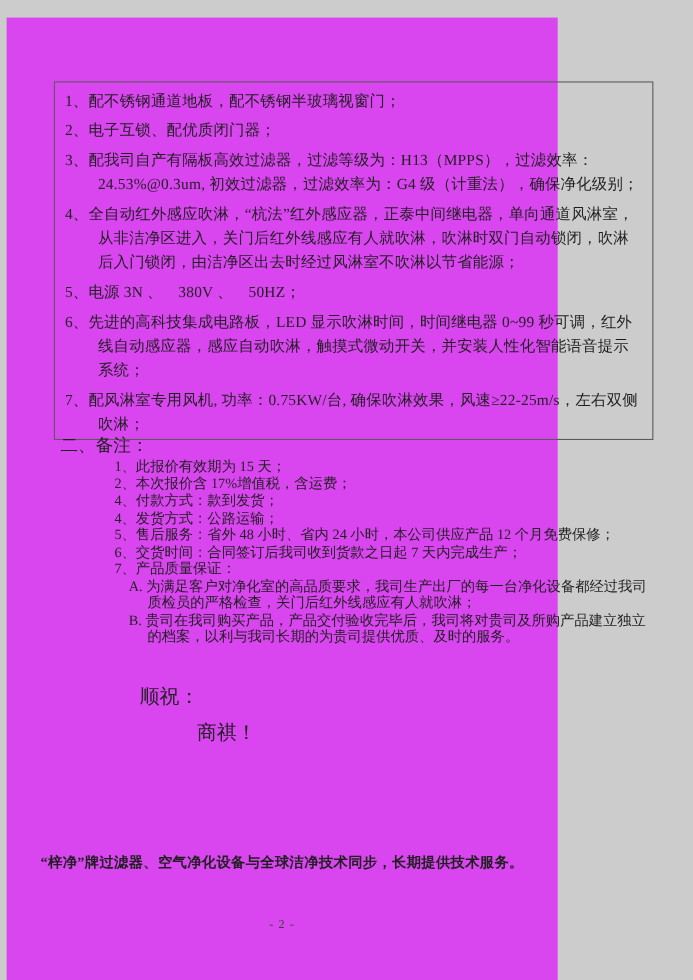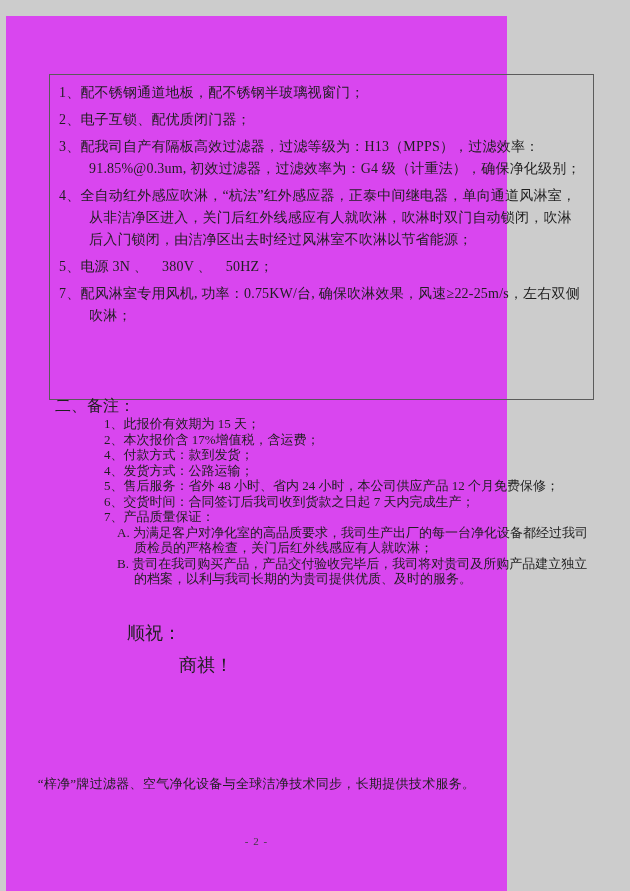--- a/index.html
+++ b/index.html
@@ -61,52 +61,53 @@
     padding-left: 17px;
     text-indent: -17px;
   }
   
   .closing {
     position: absolute;
     left: 121px; top: 601px;
     font-size: 18px;
     line-height: 33px;
   }
-  .closing .regards { margin-left: 52px; font-family: Liberation Mono, monospace; }
+  .closing .regards { margin-left: 52px; }
   
   .footer-slogan {
     position: absolute;
     left: 0; top: 759px;
     width: 100%;
     text-align: center;
     font-size: 13px;
-    font-weight: normal;
+    font-weight: bold;
     letter-spacing: 0.3px;
   }
   .page-number {
     position: absolute;
     left: 0; top: 819px;
     width: 100%;
     text-align: center;
     font-size: 11px;
     color: #3c3c3c;
     letter-spacing: 1px;
   }
 </style>
 </head>
 <body>
 
 <div class="page">
 
   <div class="spec-box">
     <p class="spec-item"><span class="spec-label">1、</span><span>配不锈钢通道地板，配不锈钢半玻璃视窗门；</span></p>
     <p class="spec-item"><span class="spec-label">2、</span><span>电子互锁、配优质闭门器；</span></p>
-    <p class="spec-item"><span class="spec-label">3、</span><span>配我司自产有隔板高效过滤器，过滤等级为：H13（MPPS），过滤效率：91.85%@0.3um, 初效过滤器，过滤效率为：G4 级（计重法），确保净化级别；</span></p>
+    <p class="spec-item"><span class="spec-label">3、</span><span>配我司自产有隔板高效过滤器，过滤等级为：H13（MPPS），过滤效率：24.53%@0.3um, 初效过滤器，过滤效率为：G4 级（计重法），确保净化级别；</span></p>
     <p class="spec-item"><span class="spec-label">4、</span><span>全自动红外感应吹淋，“杭法”红外感应器，正泰中间继电器，单向通道风淋室，从非洁净区进入，关门后红外线感应有人就吹淋，吹淋时双门自动锁闭，吹淋后入门锁闭，由洁净区出去时经过风淋室不吹淋以节省能源；</span></p>
     <p class="spec-item"><span class="spec-label">5、</span><span>电源 3N 、　380V 、　50HZ；</span></p>
+    <p class="spec-item"><span class="spec-label">6、</span><span>先进的高科技集成电路板，LED 显示吹淋时间，时间继电器 0~99 秒可调，红外线自动感应器，感应自动吹淋，触摸式微动开关，并安装人性化智能语音提示系统；</span></p>
     <p class="spec-item"><span class="spec-label">7、</span><span>配风淋室专用风机, 功率：0.75KW/台, 确保吹淋效果，风速≥22-25m/s，左右双侧吹淋；</span></p>
 
   </div>
 
   <div class="remarks">
     <p class="remarks-heading">二、备注：</p>
     <p class="remark-item">1、此报价有效期为 15 天；</p>
     <p class="remark-item">2、本次报价含 17%增值税，含运费；</p>
     <p class="remark-item">4、付款方式：款到发货；</p>
     <p class="remark-item">4、发货方式：公路运输；</p>

